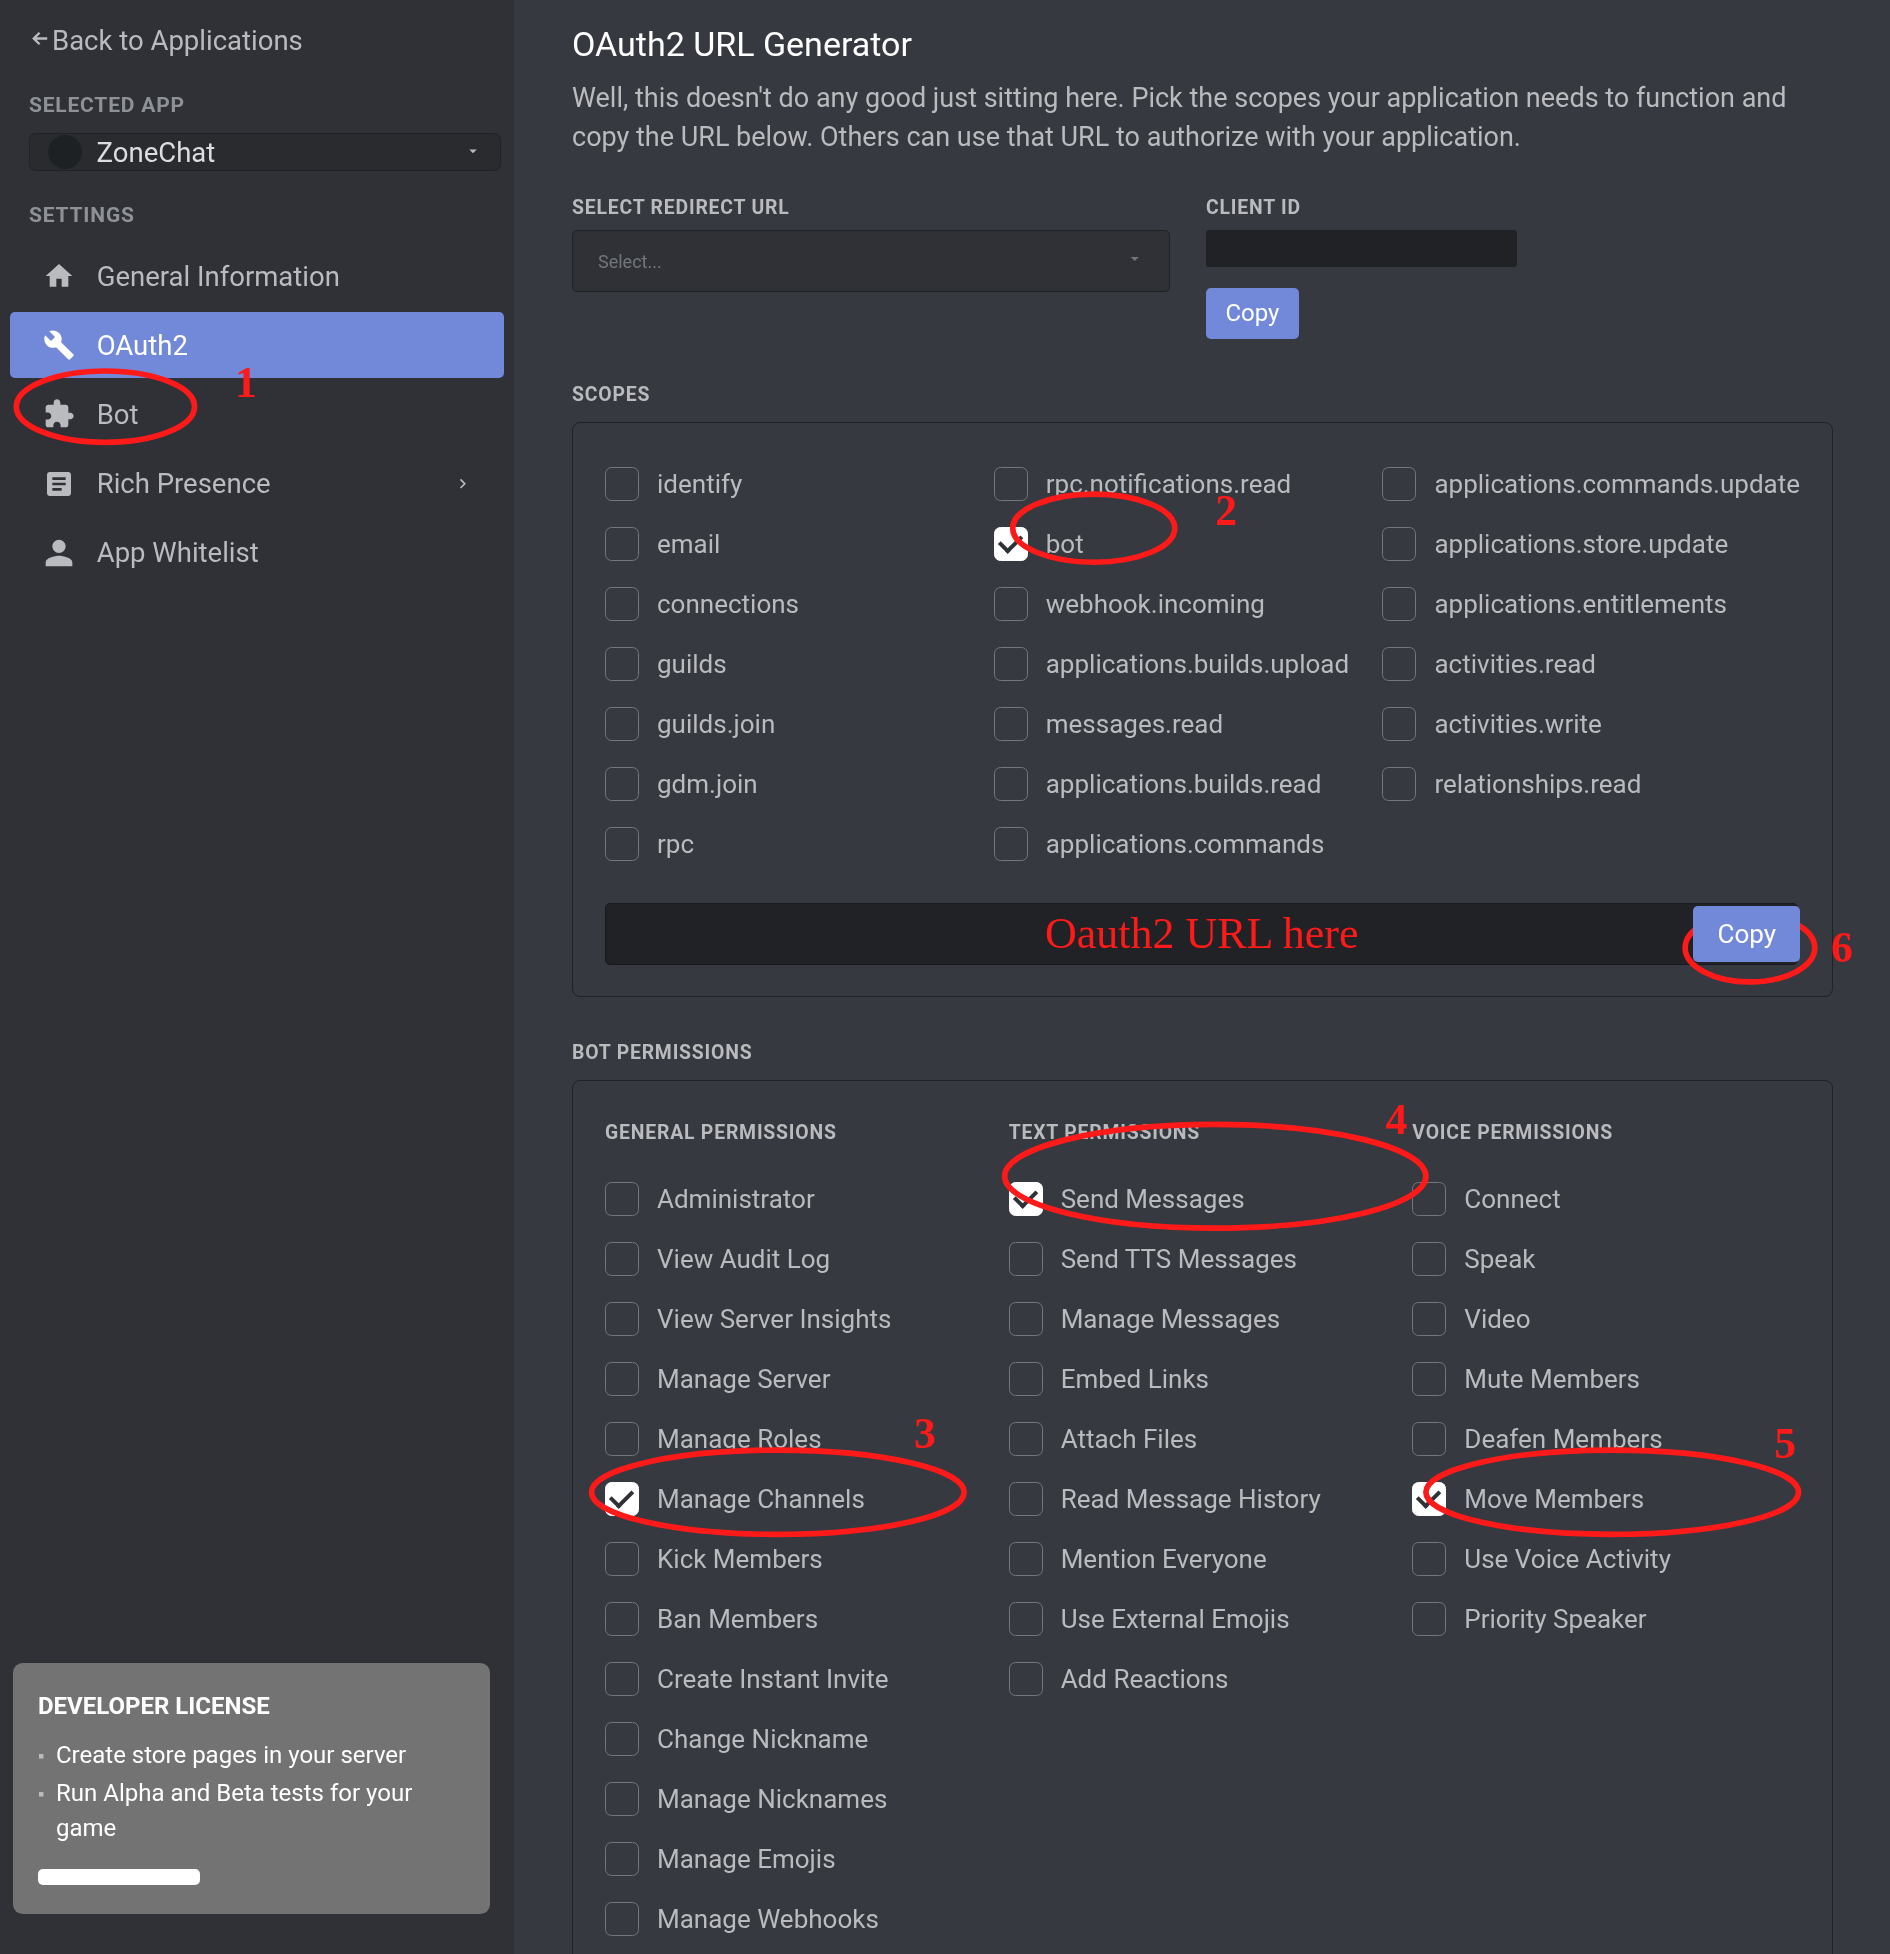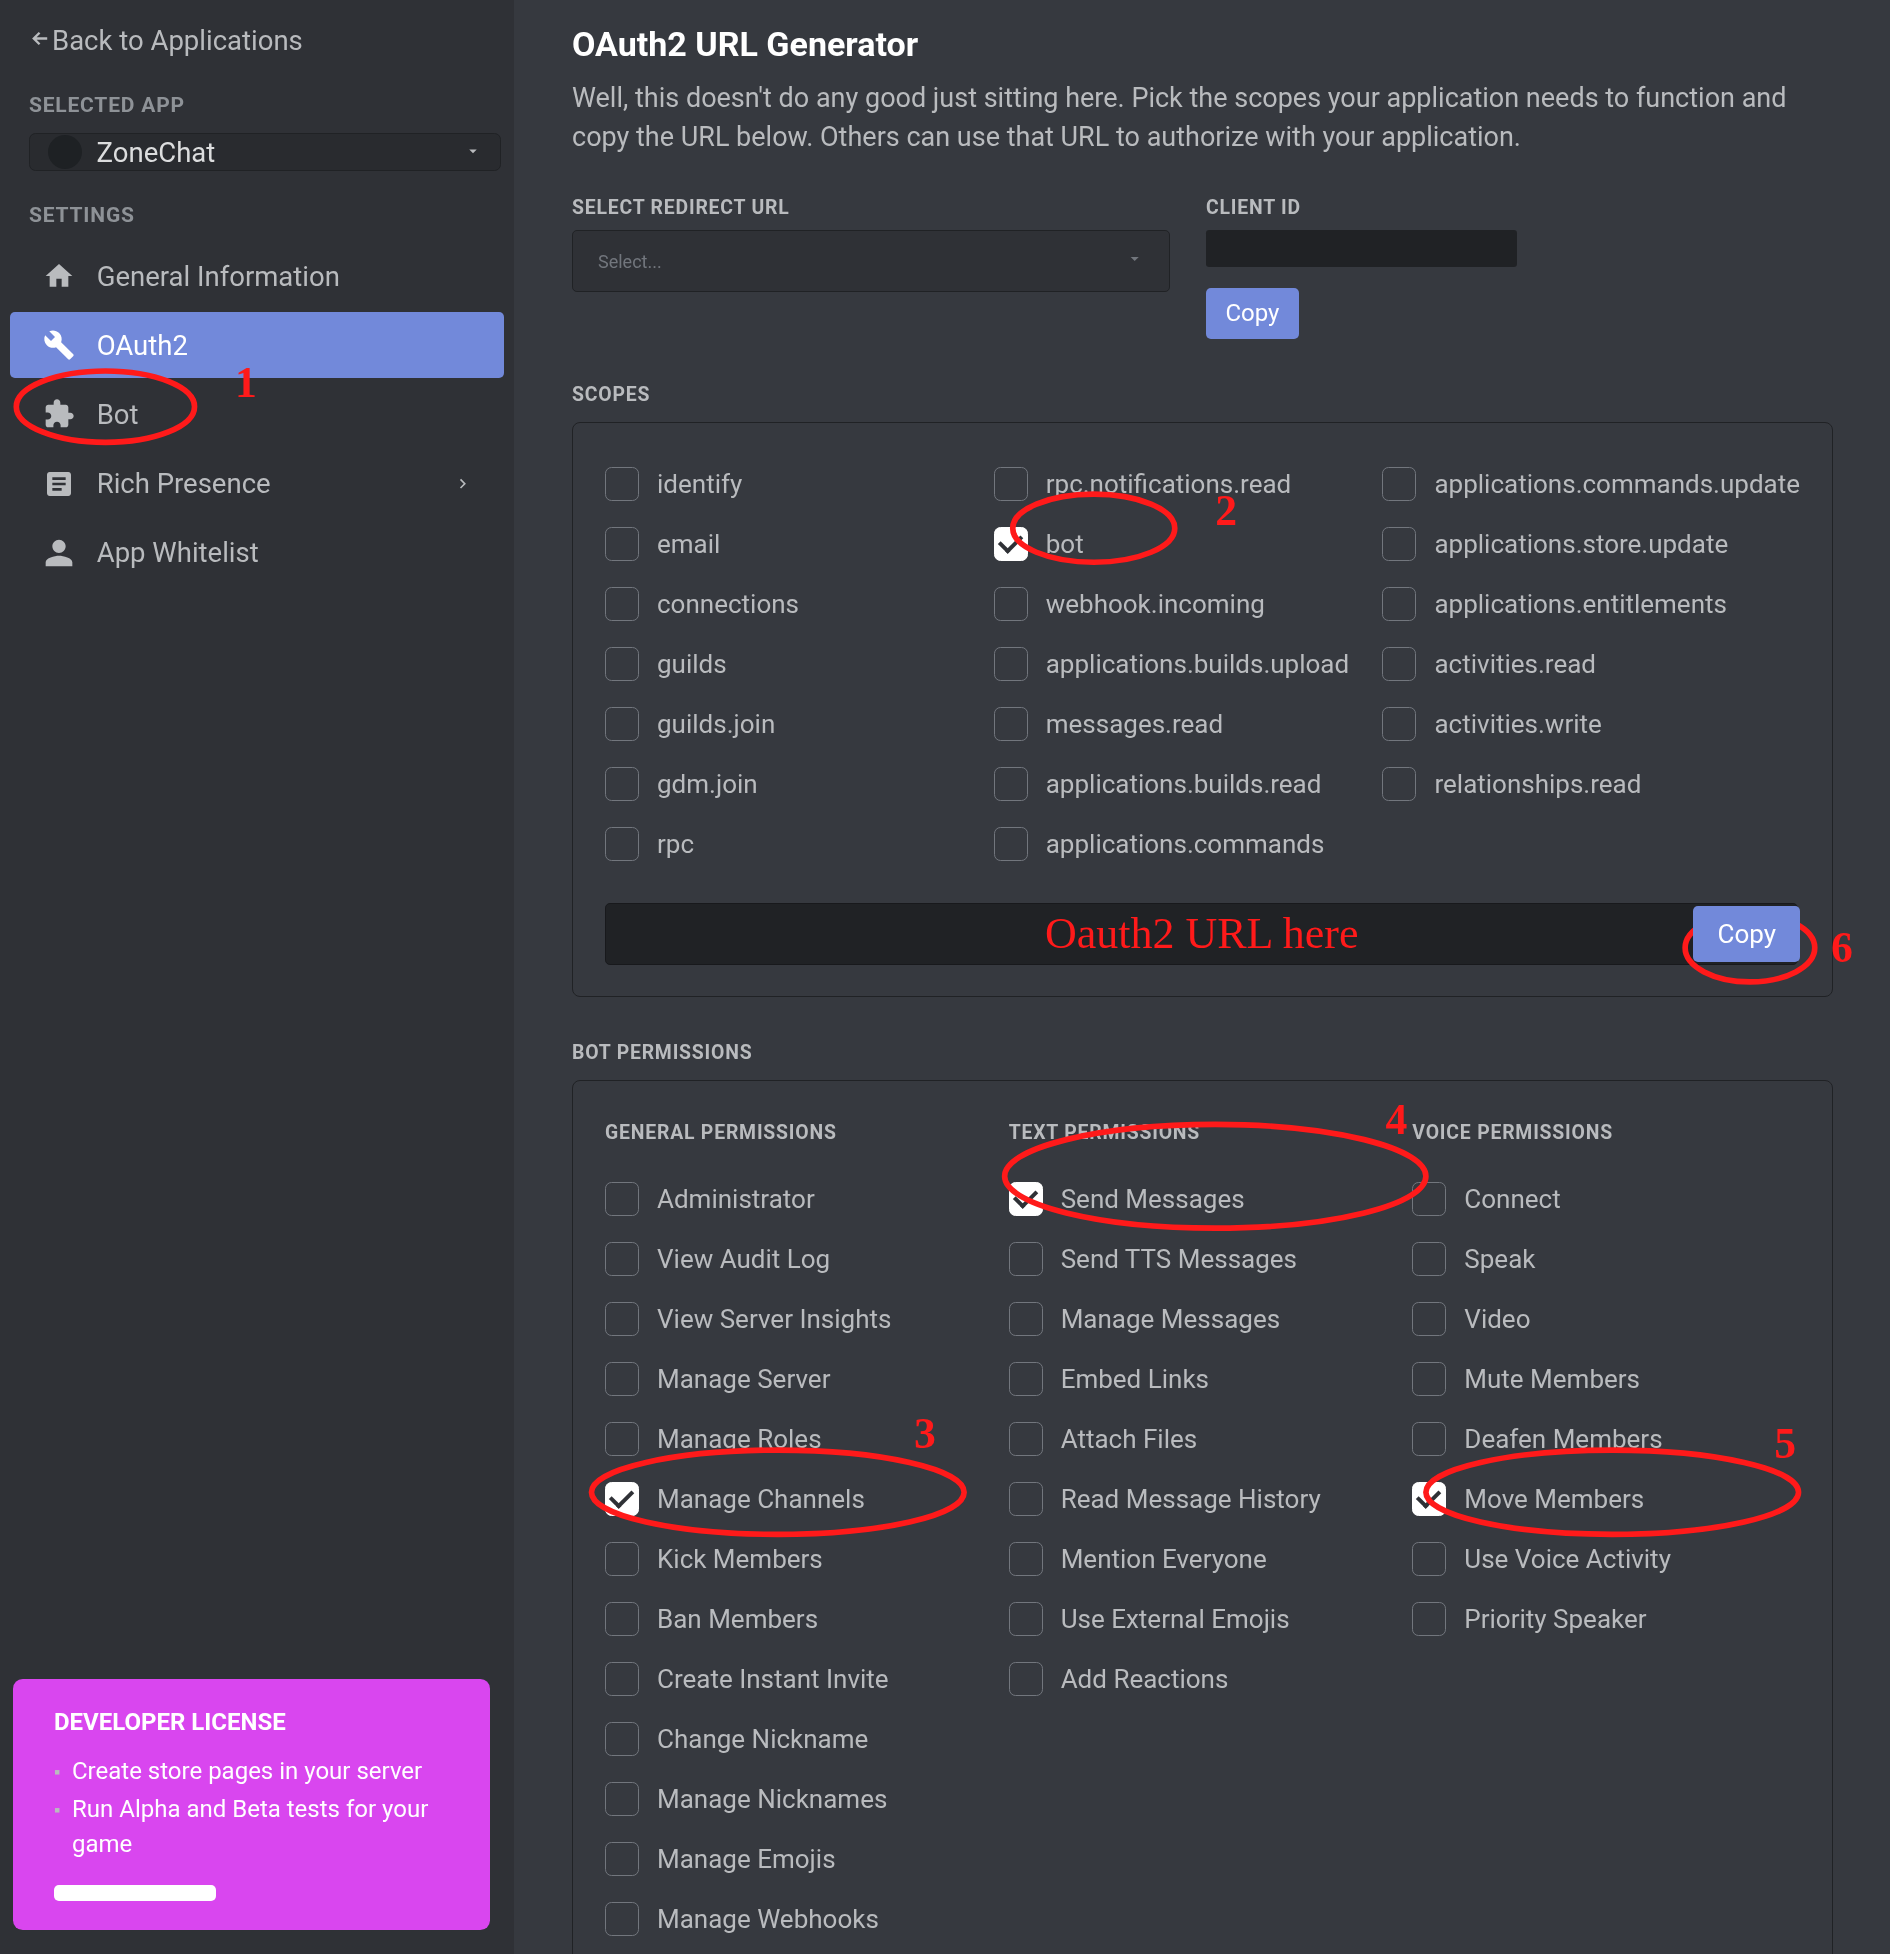--- a/index.html
+++ b/index.html
@@ -12,28 +12,28 @@
 .app-select{display:flex;align-items:center;gap:14.6px;background:#292b2f;border:0.8px solid #202225;border-radius:6.5px;padding:1px 18px;margin-bottom:32px;cursor:pointer}
 .app-avatar{width:34px;height:34px;border-radius:50%;background:#1e2124}
 .app-name{flex:1;font-size:27.5px;color:#dcddde}
 .app-chev svg{width:18px;height:18px;color:#b9bbbe}
 .nav{display:flex;flex-direction:column;gap:3.2px;margin-left:-29px;margin-right:-13px}
 .nav-item{display:flex;align-items:center;gap:21px;padding:16px 32px;font-size:27.5px;color:#b9bbbe;cursor:pointer;border-radius:4.9px;margin:0 9.7px}
 .nav-item.active{background:#7289da;color:#fff}
 .nav-icon{width:34px;height:34px;display:flex;align-items:center;justify-content:center}
 .nav-icon svg{width:32px;height:32px}
 .nav-chevron{margin-left:auto}
-.license-card{position:absolute;bottom:24px;left:13px;right:24px;background:#d946ef;border-radius:9.7px;padding:29px 41px}
+.license-card{position:absolute;bottom:40px;left:13px;right:24px;background:#737373;border-radius:9.7px;padding:29px 25px}
 .license-title{color:#fff;font-weight:700;font-size:24px;margin-bottom:18px}
 .license-list{list-style:none}
 .license-list li{color:#fff;font-size:24px;line-height:1.45;padding-left:18px;position:relative;margin-bottom:3.2px}
 .license-list li::before{content:"▪";position:absolute;left:0;color:#b9bbbe;font-size:18px;top:4.9px}
 .license-btn{width:162px;height:16px;background:#fff;border-radius:4.9px;margin-top:23px}
 .main{flex:1;padding:24px 58px 0 58px;overflow:auto}
-.page-title{font-size:34px;color:#fff;font-weight:700;margin-bottom:14.6px}
+.page-title{font-size:34px;color:#fff;font-weight:400;margin-bottom:14.6px}
 .page-sub{font-size:27px;color:#b9bbbe;line-height:1.45;max-width:1215px;margin-bottom:39px}
 .top-controls{display:flex;gap:36px;margin-bottom:44px}
 .field-block{display:flex;flex-direction:column;gap:11.3px}
 .field-label{font-size:19.4px;font-weight:700;color:#b9bbbe;letter-spacing:0.8px}
 .select-box{width:598px;height:62px;border:0.8px solid #202225;background:#2f3136;border-radius:4.9px;display:flex;align-items:center;padding:0 25px;color:#72767d;font-size:18px;justify-content:space-between;cursor:pointer}
 .client-id-box{width:311px;height:37px;background:#202225;border-radius:3.2px}
 .copy-btn{background:#7289da;color:#fff;border:none;border-radius:4.9px;padding:11.3px 19.4px;font-size:24px;cursor:pointer;margin-top:9.7px;width:fit-content}
 .section-label{font-size:19.4px;font-weight:700;color:#b9bbbe;letter-spacing:0.8px;margin-bottom:16px}
 .panel{border:0.8px solid #202225;border-radius:8px;padding:31px 32px;margin-bottom:44px}
 .grid3{display:grid;grid-template-columns:repeat(3,1fr);gap:0 16px}

